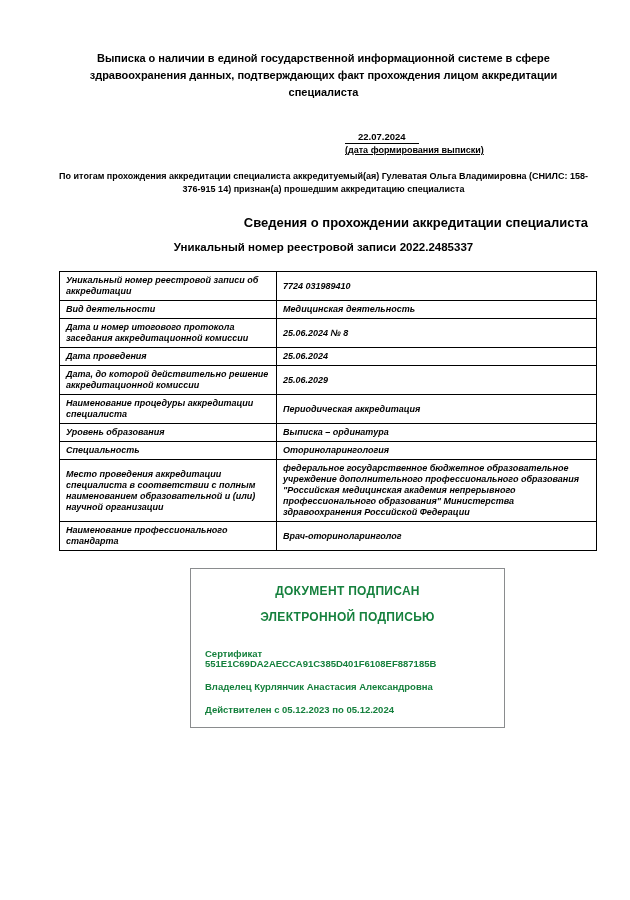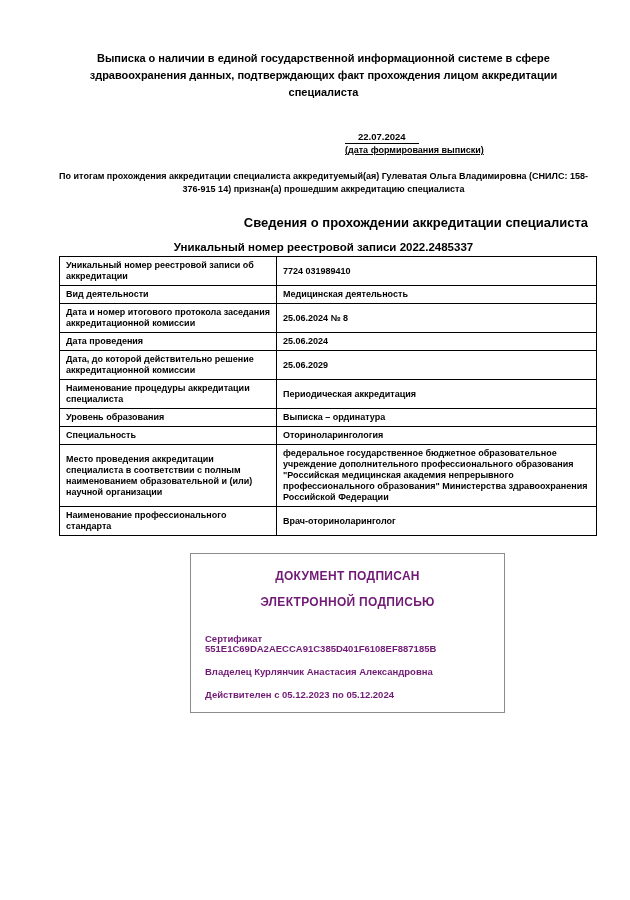--- a/index.html
+++ b/index.html
@@ -59,24 +59,25 @@
     font-weight: bold;
     font-size: 13px;
   }
   .registry-heading {
     margin-top: 11px;
     text-align: center;
     font-weight: bold;
     font-size: 11.5px;
   }
   table.acc-table {
-    margin-top: 3px;
+    margin-top: 18px;
     width: 529px;
     border-collapse: collapse;
     table-layout: fixed;
+    font-style: italic;
   }
   table.acc-table td {
     border: 1px solid #000;
     font-weight: bold;
     font-size: 9px;
     line-height: 11px;
     padding: 3px 6px;
     vertical-align: middle;
     word-wrap: break-word;
   }
@@ -165,21 +166,21 @@
           <td class="cell-label">Место проведения аккредитации специалиста в соответствии с полным наименованием образовательной и (или) научной организации</td>
           <td class="cell-value">федеральное государственное бюджетное образовательное учреждение дополнительного профессионального образования "Российская медицинская академия непрерывного профессионального образования" Министерства здравоохранения Российской Федерации</td>
         </tr>
         <tr>
           <td class="cell-label">Наименование профессионального стандарта</td>
           <td class="cell-value">Врач-оториноларинголог</td>
         </tr>
       </tbody>
   </table>
 
-  <div class="stamp" id="signature-stamp" style="border-color: rgb(138, 140, 142); color: #701a75;">
+  <div class="stamp" id="signature-stamp" style="border-color: rgb(138, 140, 142); color: #15803d;">
     <div class="stamp-heading">ДОКУМЕНТ ПОДПИСАН</div>
     <div class="stamp-heading">ЭЛЕКТРОННОЙ ПОДПИСЬЮ</div>
     <div class="stamp-lines">
       <div class="stamp-line">Сертификат 551E1C69DA2AECCA91C385D401F6108EF887185B</div>
       <div class="stamp-line">Владелец Курлянчик Анастасия Александровна</div>
       <div class="stamp-line">Действителен с 05.12.2023 по 05.12.2024</div>
     </div>
   </div>
 
 </div>

